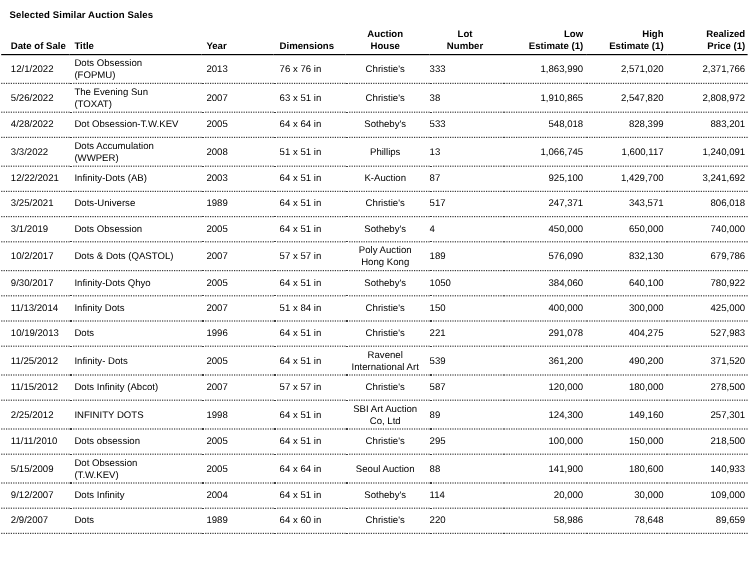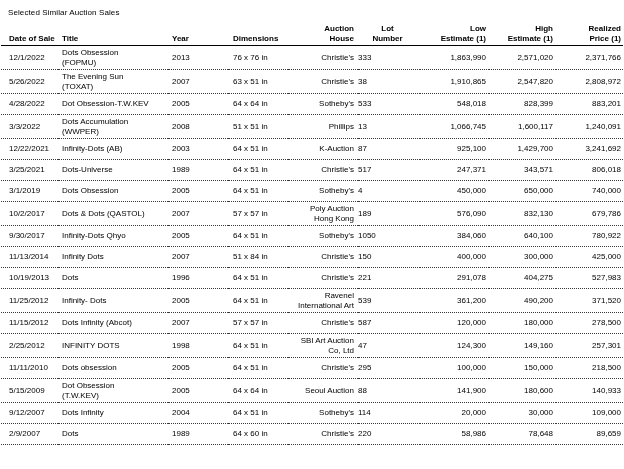--- a/index.html
+++ b/index.html
@@ -13,21 +13,21 @@
     color: #000;
     -webkit-font-smoothing: antialiased;
   }
   .page {
     width: 624px;
     height: 469px;
     position: relative;
   }
   .report-title {
     font-size: 8px;
-    font-weight: normal;
+    font-weight: bold;
     margin: 8px 0 7px 8px;
     letter-spacing: 0.1px;
     white-space: nowrap;
   }
   table.sales {
     border-collapse: collapse;
     table-layout: fixed;
     width: 622px;
     margin-left: 1px;
   }
@@ -49,21 +49,21 @@
     border-bottom: 1px dotted #3a3a3a;
     overflow: hidden;
   }
   table.sales tbody tr { height: 21px; }
 
   
   table.sales th:nth-child(1), table.sales td:nth-child(1) { text-align: left;  padding-left: 8px; }
   table.sales th:nth-child(2), table.sales td:nth-child(2) { text-align: left;  padding-left: 4px; margin-left: 32px; }
   table.sales th:nth-child(3), table.sales td:nth-child(3) { text-align: left;  padding-left: 4px; }
   table.sales th:nth-child(4), table.sales td:nth-child(4) { text-align: left;  padding-left: 5px; }
-  table.sales th:nth-child(5), table.sales td:nth-child(5) { text-align: right; padding-right: 4px; }
+  table.sales th:nth-child(5), table.sales td:nth-child(5) { text-align: center; padding-right: 4px; }
   table.sales th:nth-child(6), table.sales td:nth-child(6) { padding-right: 3px; }
   table.sales th:nth-child(7), table.sales td:nth-child(7) { text-align: right; padding-right: 3px; }
   table.sales th:nth-child(8), table.sales td:nth-child(8) { text-align: right; padding-right: 3px; }
   table.sales th:nth-child(9), table.sales td:nth-child(9) { text-align: right; padding-right: 2px; }
 </style>
 </head>
 <body>
 
 <div class="page">
   <div class="report-title">Selected Similar Auction Sales</div>
@@ -247,21 +247,21 @@
           <td>180,000</td>
           <td>278,500</td>
         </tr>
         <tr>
           <td>2/25/2012</td>
           <td>INFINITY DOTS</td>
           <td>1998</td>
           <td>64 x 51 in</td>
           <td>SBI Art Auction
 Co, Ltd</td>
-          <td>47</td>
+          <td>89</td>
           <td>124,300</td>
           <td>149,160</td>
           <td>257,301</td>
         </tr>
         <tr>
           <td>11/11/2010</td>
           <td>Dots obsession</td>
           <td>2005</td>
           <td>64 x 51 in</td>
           <td>Christie's</td>

